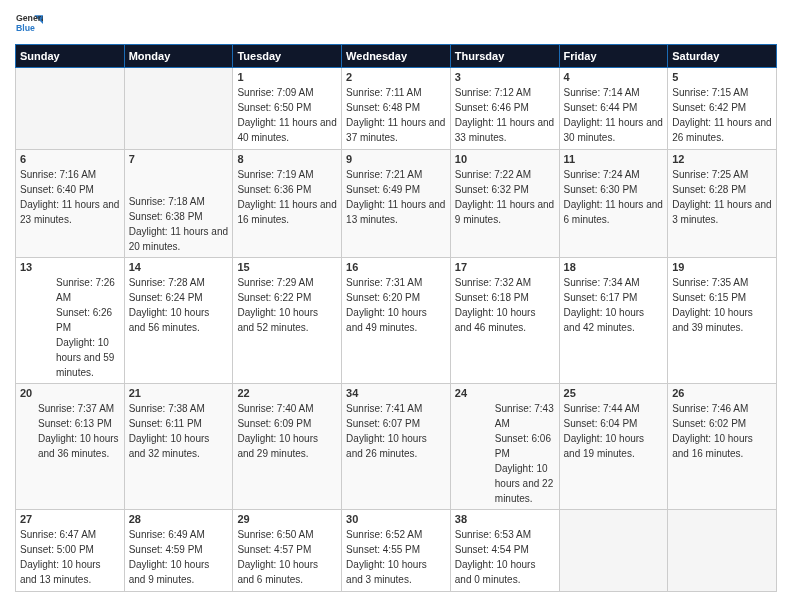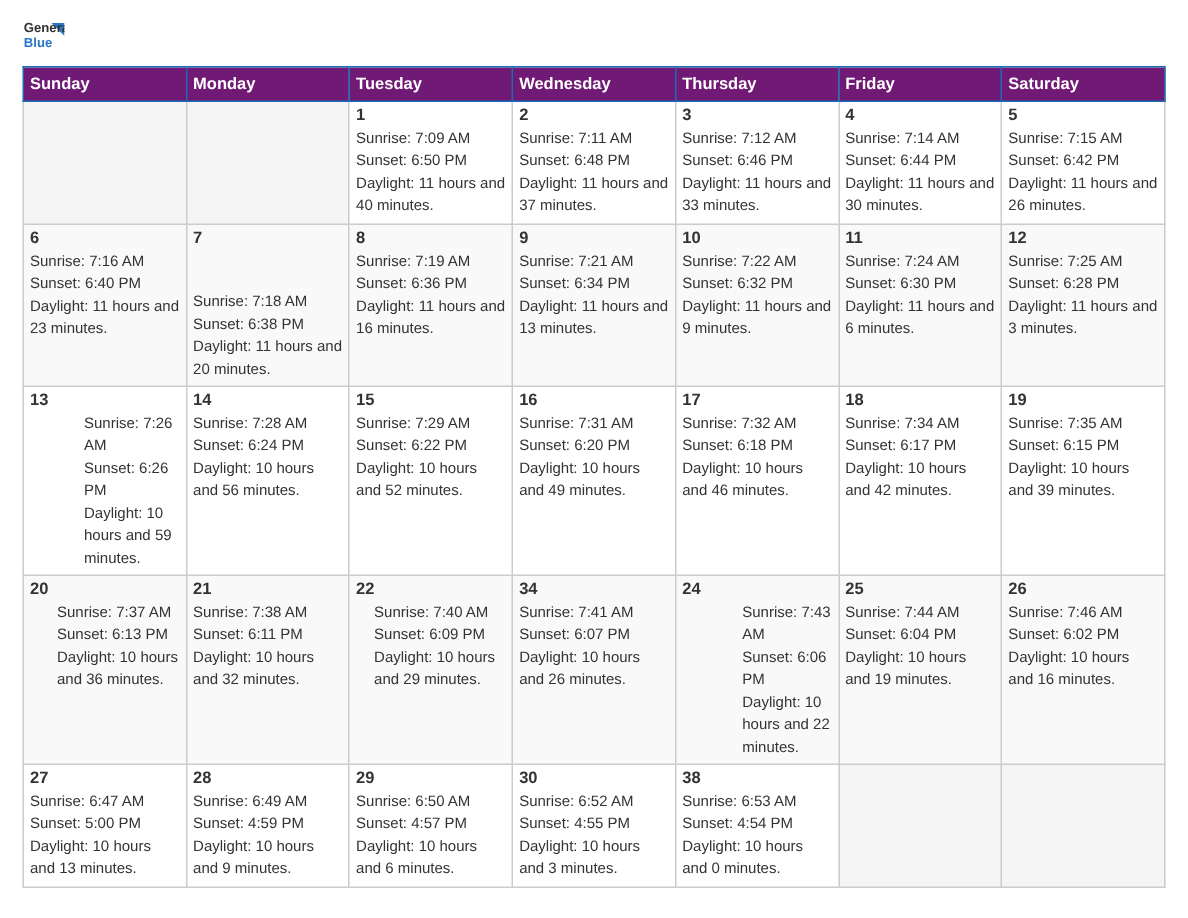--- a/index.html
+++ b/index.html
@@ -42,21 +42,21 @@
     .subtitle {
       font-size: 14px;
       color: #555;
     }
     table {
       width: 100%;
       border-collapse: collapse;
       table-layout: fixed;
     }
     th {
-      background-color: #701a75;
+      background-color: #0f172a;
       color: white;
       font-size: 11px;
       font-weight: bold;
       padding: 5px 4px;
       text-align: left;
       border: 1px solid #1a6bb5;
     }
     td {
       border: 1px solid #ccc;
       vertical-align: top;
@@ -168,21 +168,21 @@
           </td>
           <td>
             <span class="day-num">8</span>
             <div class="day-info" style="white-space: pre-line;">Sunrise: 7:19 AM
 Sunset: 6:36 PM
 Daylight: 11 hours and 16 minutes.</div>
           </td>
           <td>
             <span class="day-num">9</span>
             <div class="day-info" style="white-space: pre-line;">Sunrise: 7:21 AM
-Sunset: 6:34 PM
+Sunset: 6:49 PM
 Daylight: 11 hours and 13 minutes.</div>
           </td>
           <td>
             <span class="day-num">10</span>
             <div class="day-info" style="white-space: pre-line;">Sunrise: 7:22 AM
 Sunset: 6:32 PM
 Daylight: 11 hours and 9 minutes.</div>
           </td>
           <td>
             <span class="day-num">11</span>
@@ -249,21 +249,21 @@
 Daylight: 10 hours and 36 minutes.</div>
           </td>
           <td>
             <span class="day-num">21</span>
             <div class="day-info" style="white-space: pre-line;">Sunrise: 7:38 AM
 Sunset: 6:11 PM
 Daylight: 10 hours and 32 minutes.</div>
           </td>
           <td>
             <span class="day-num">22</span>
-            <div class="day-info" style="white-space: pre-line; margin-left: 12px;">Sunrise: 7:40 AM
+            <div class="day-info" style="white-space: pre-line;">Sunrise: 7:40 AM
 Sunset: 6:09 PM
 Daylight: 10 hours and 29 minutes.</div>
           </td>
           <td>
             <span class="day-num">34</span>
             <div class="day-info" style="white-space: pre-line;">Sunrise: 7:41 AM
 Sunset: 6:07 PM
 Daylight: 10 hours and 26 minutes.</div>
           </td>
           <td>

